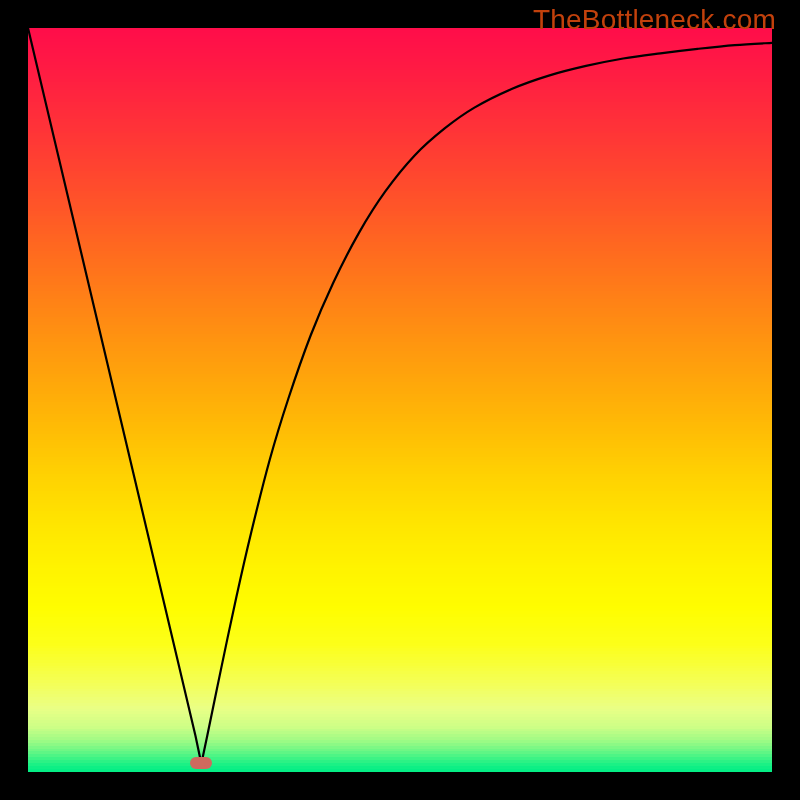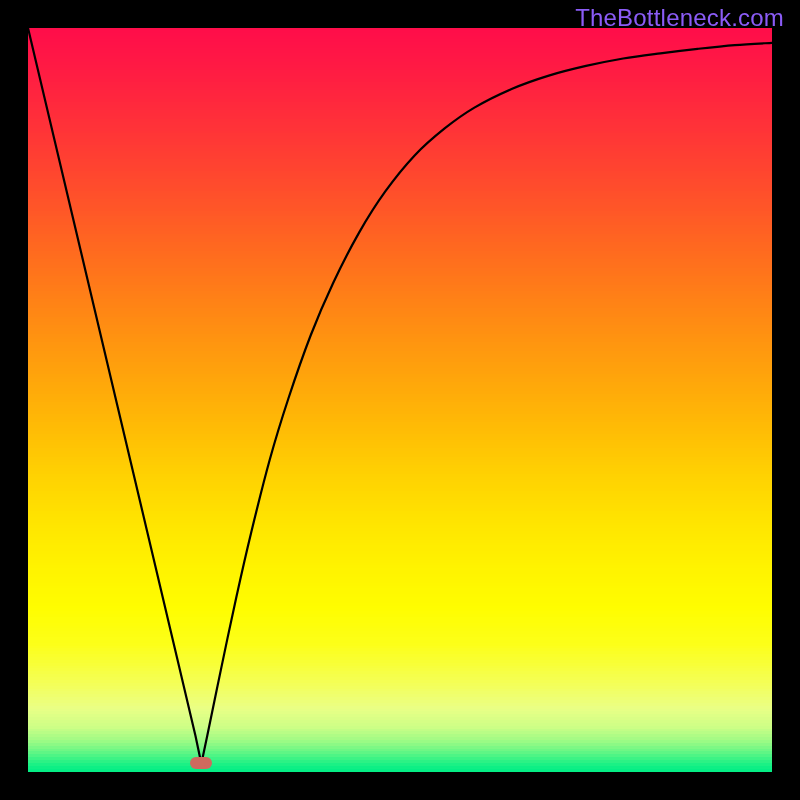--- a/index.html
+++ b/index.html
@@ -43,25 +43,25 @@
   }
   .curve-path {
     fill: none;
     stroke-width: 2.2;
     stroke-linejoin: round;
     stroke-linecap: round;
   }
   .watermark {
     position: absolute;
     top: 4px;
-    right: 16px;
-    font-size: 24px;
+    right: 24px;
+    font-size: 28px;
     font-weight: 500;
     letter-spacing: 0.2px;
-    color: #8b5cf6;
+    color: #c2410c;
     user-select: none;
   }
   .marker {
     position: absolute;
     width: 22px;
     height: 12px;
     border-radius: 6px;
     transform: translate(-50%, -50%);
   }
 </style>

